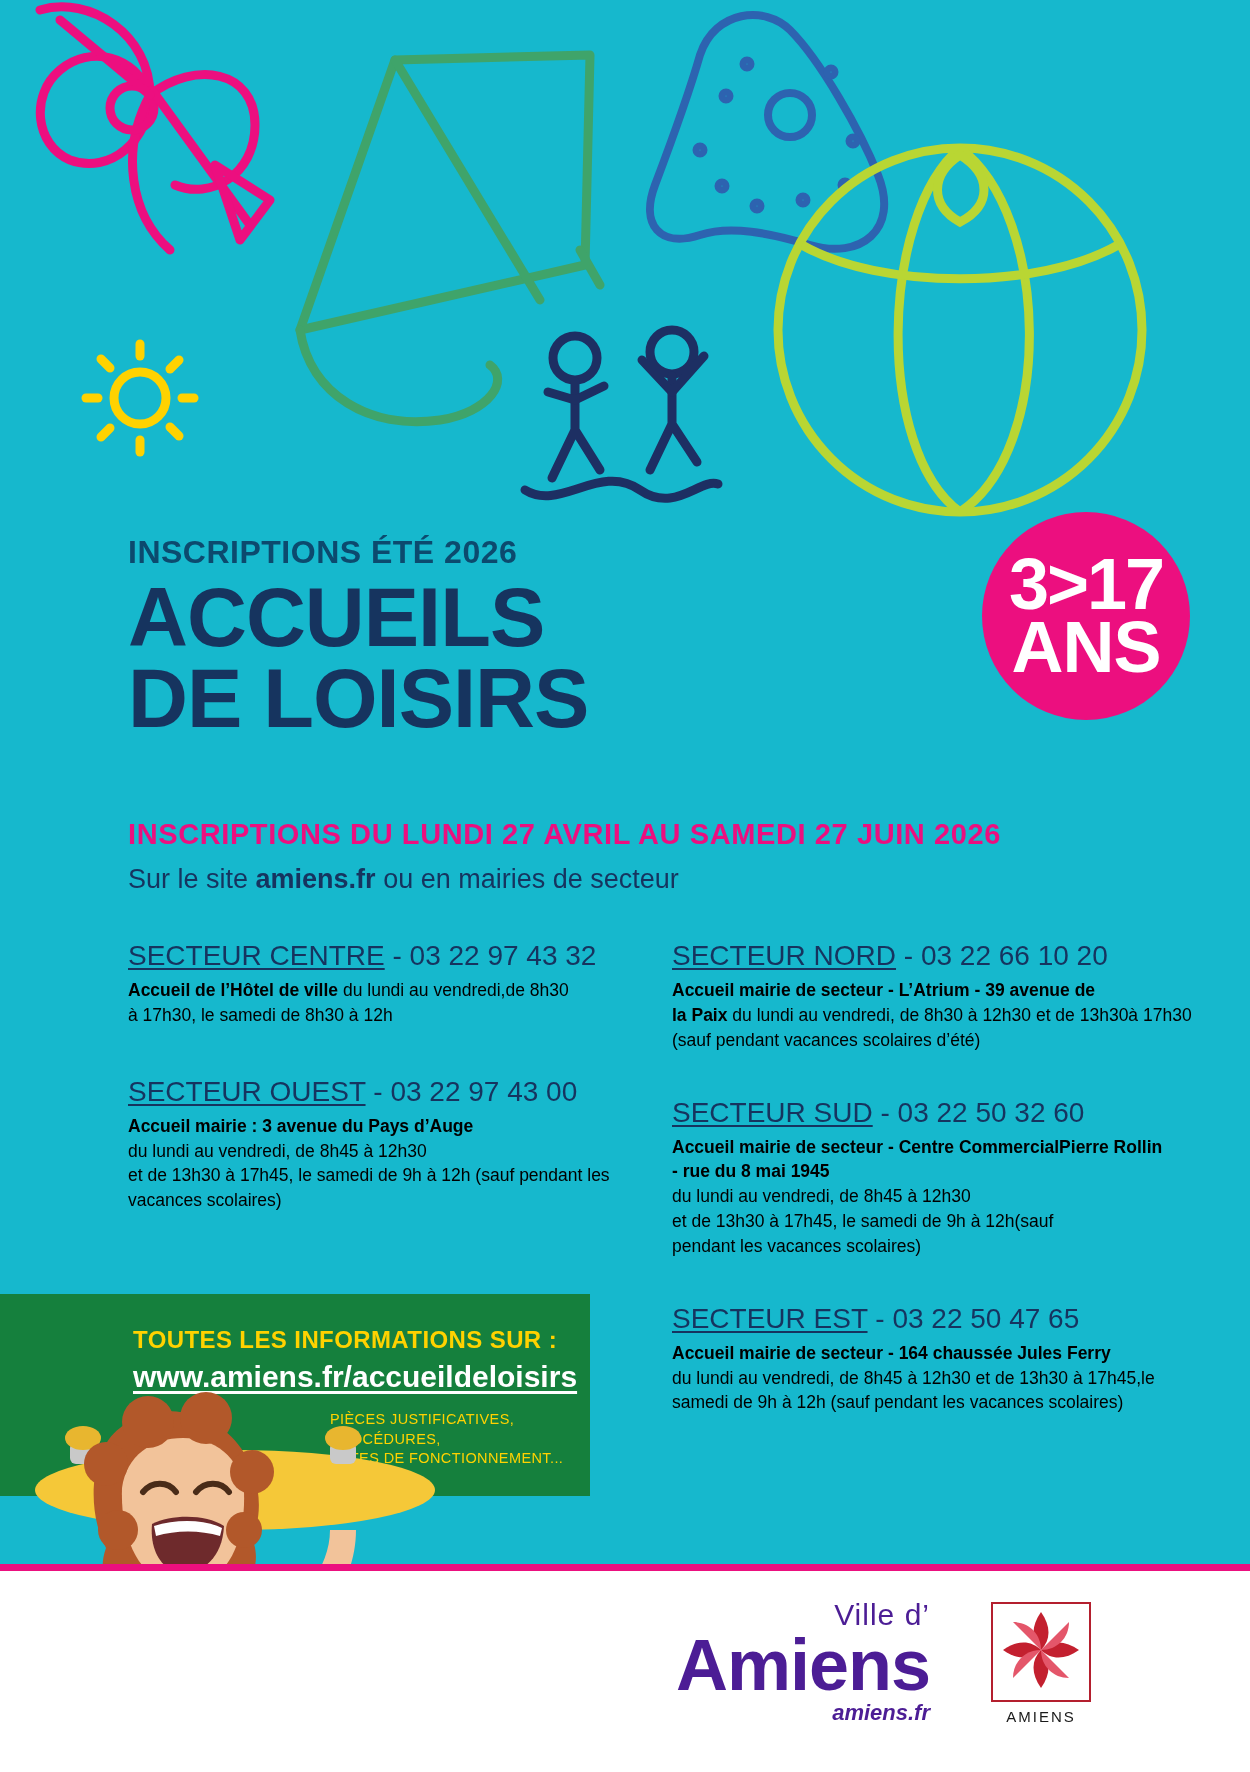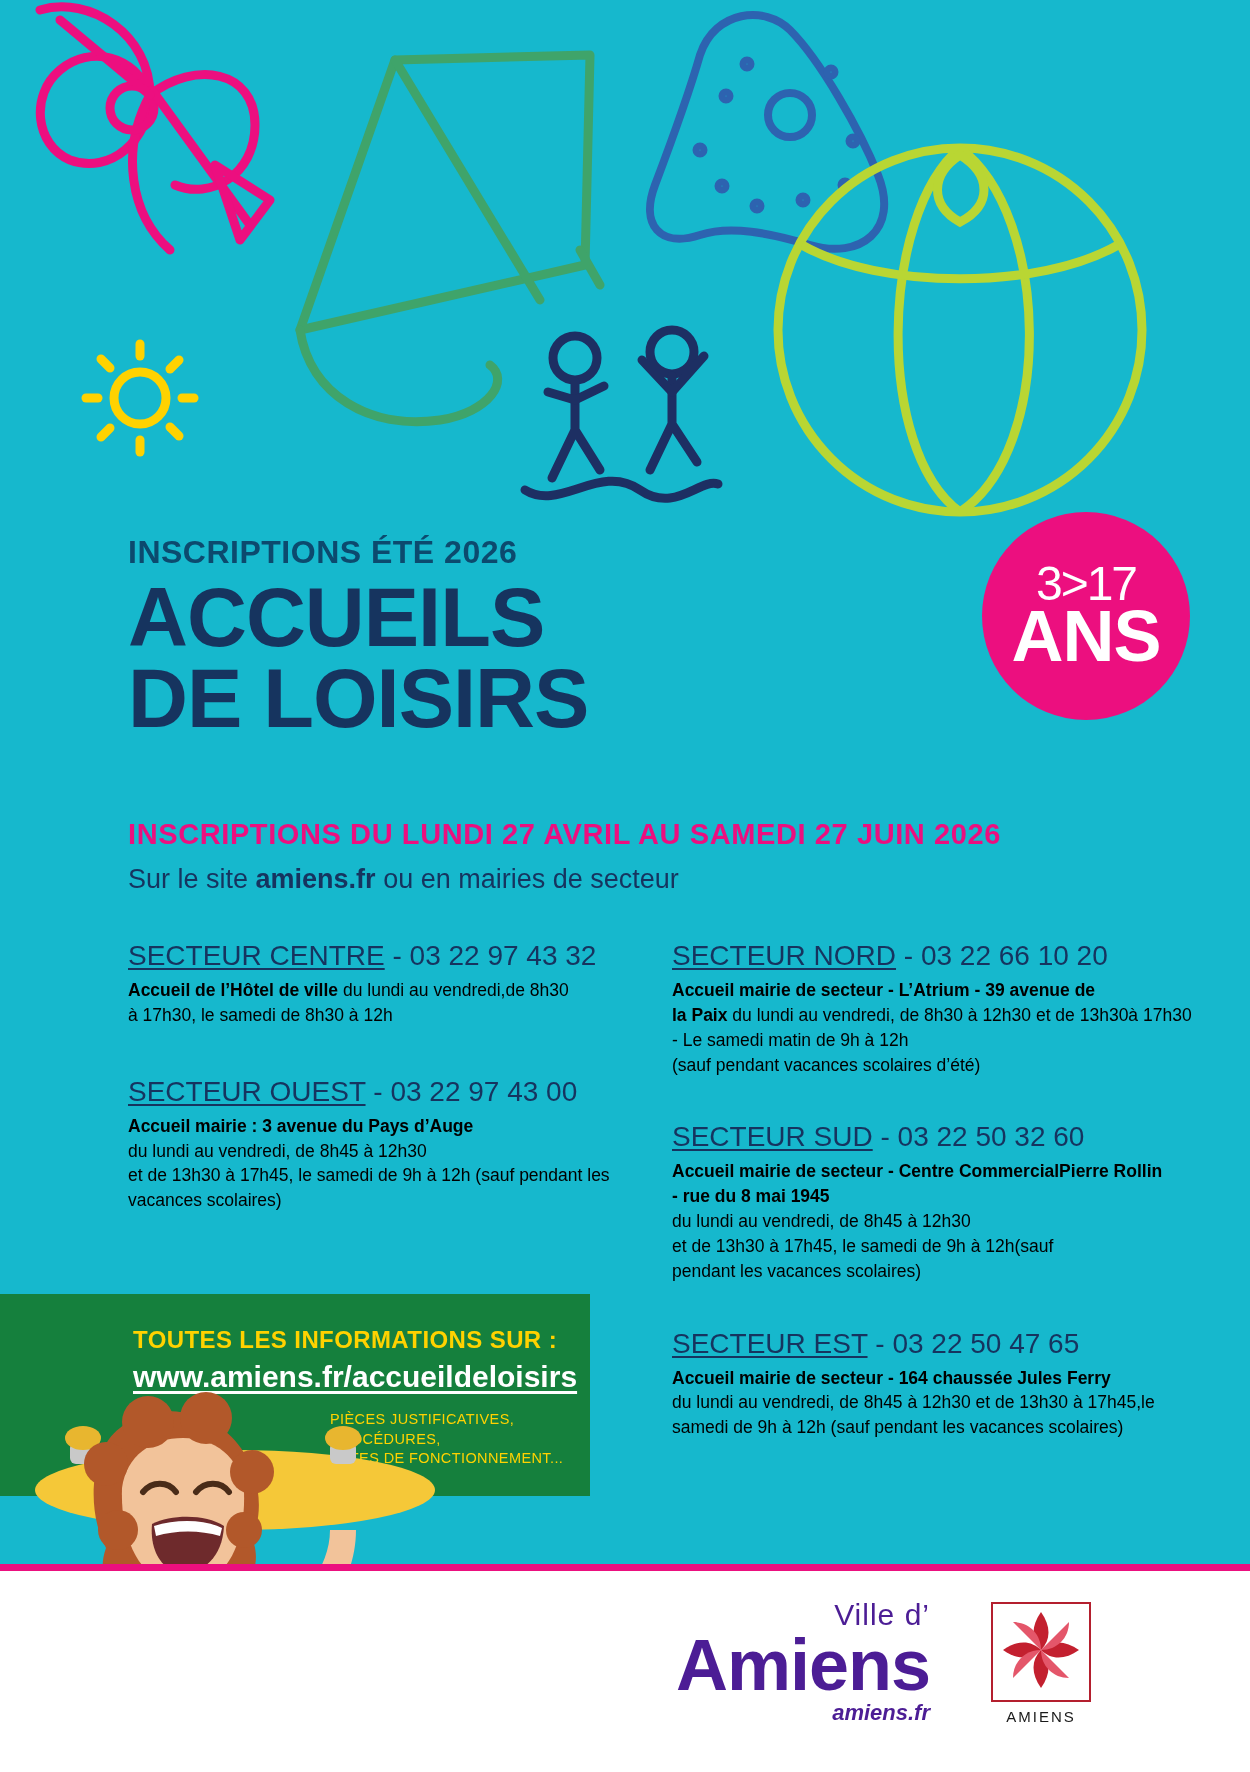--- a/index.html
+++ b/index.html
@@ -57,21 +57,21 @@
     height: 208px;
     border-radius: 50%;
     background: #ec0f7f;
     color: #ffffff;
     display: flex;
     flex-direction: column;
     align-items: center;
     justify-content: center;
     line-height: 0.88;
   }
-  .age-badge .l1 { font-size: 48px; font-weight: normal; letter-spacing: -2px;}
+  .age-badge .l1 { font-size: 72px; font-weight: bold; letter-spacing: -2px;}
   .age-badge .l2 { font-size: 72px; font-weight: bold; letter-spacing: -1px;}
 
   
   .dates {
     position: absolute;
     left: 128px;
     top: 818px;
     color: #ec0f7f;
     font-size: 29px;
     font-weight: bold;
@@ -344,21 +344,20 @@
   <div class="col col-right">
 
     <div class="sector">
       <div class="sector-head">
         <span class="name">SECTEUR NORD</span>
         <span>- 03 22 66 10 20</span>
       </div>
       <div class="sector-body">
         <div class="b">Accueil mairie de secteur - L’Atrium - 39 avenue de</div>
         <div><span class="b">la Paix</span><span> du lundi au vendredi, de 8h30 à 12h30 et de 13h30à 17h30</span></div>
-        <div>- Le samedi matin de 9h à 12h</div>
         <div>(sauf pendant vacances scolaires d’été)</div>
       </div>
     </div>
 
     <div class="sector" style="margin-top:44px;">
       <div class="sector-head">
         <span class="name">SECTEUR SUD</span>
         <span>- 03 22 50 32 60</span>
       </div>
       <div class="sector-body">

